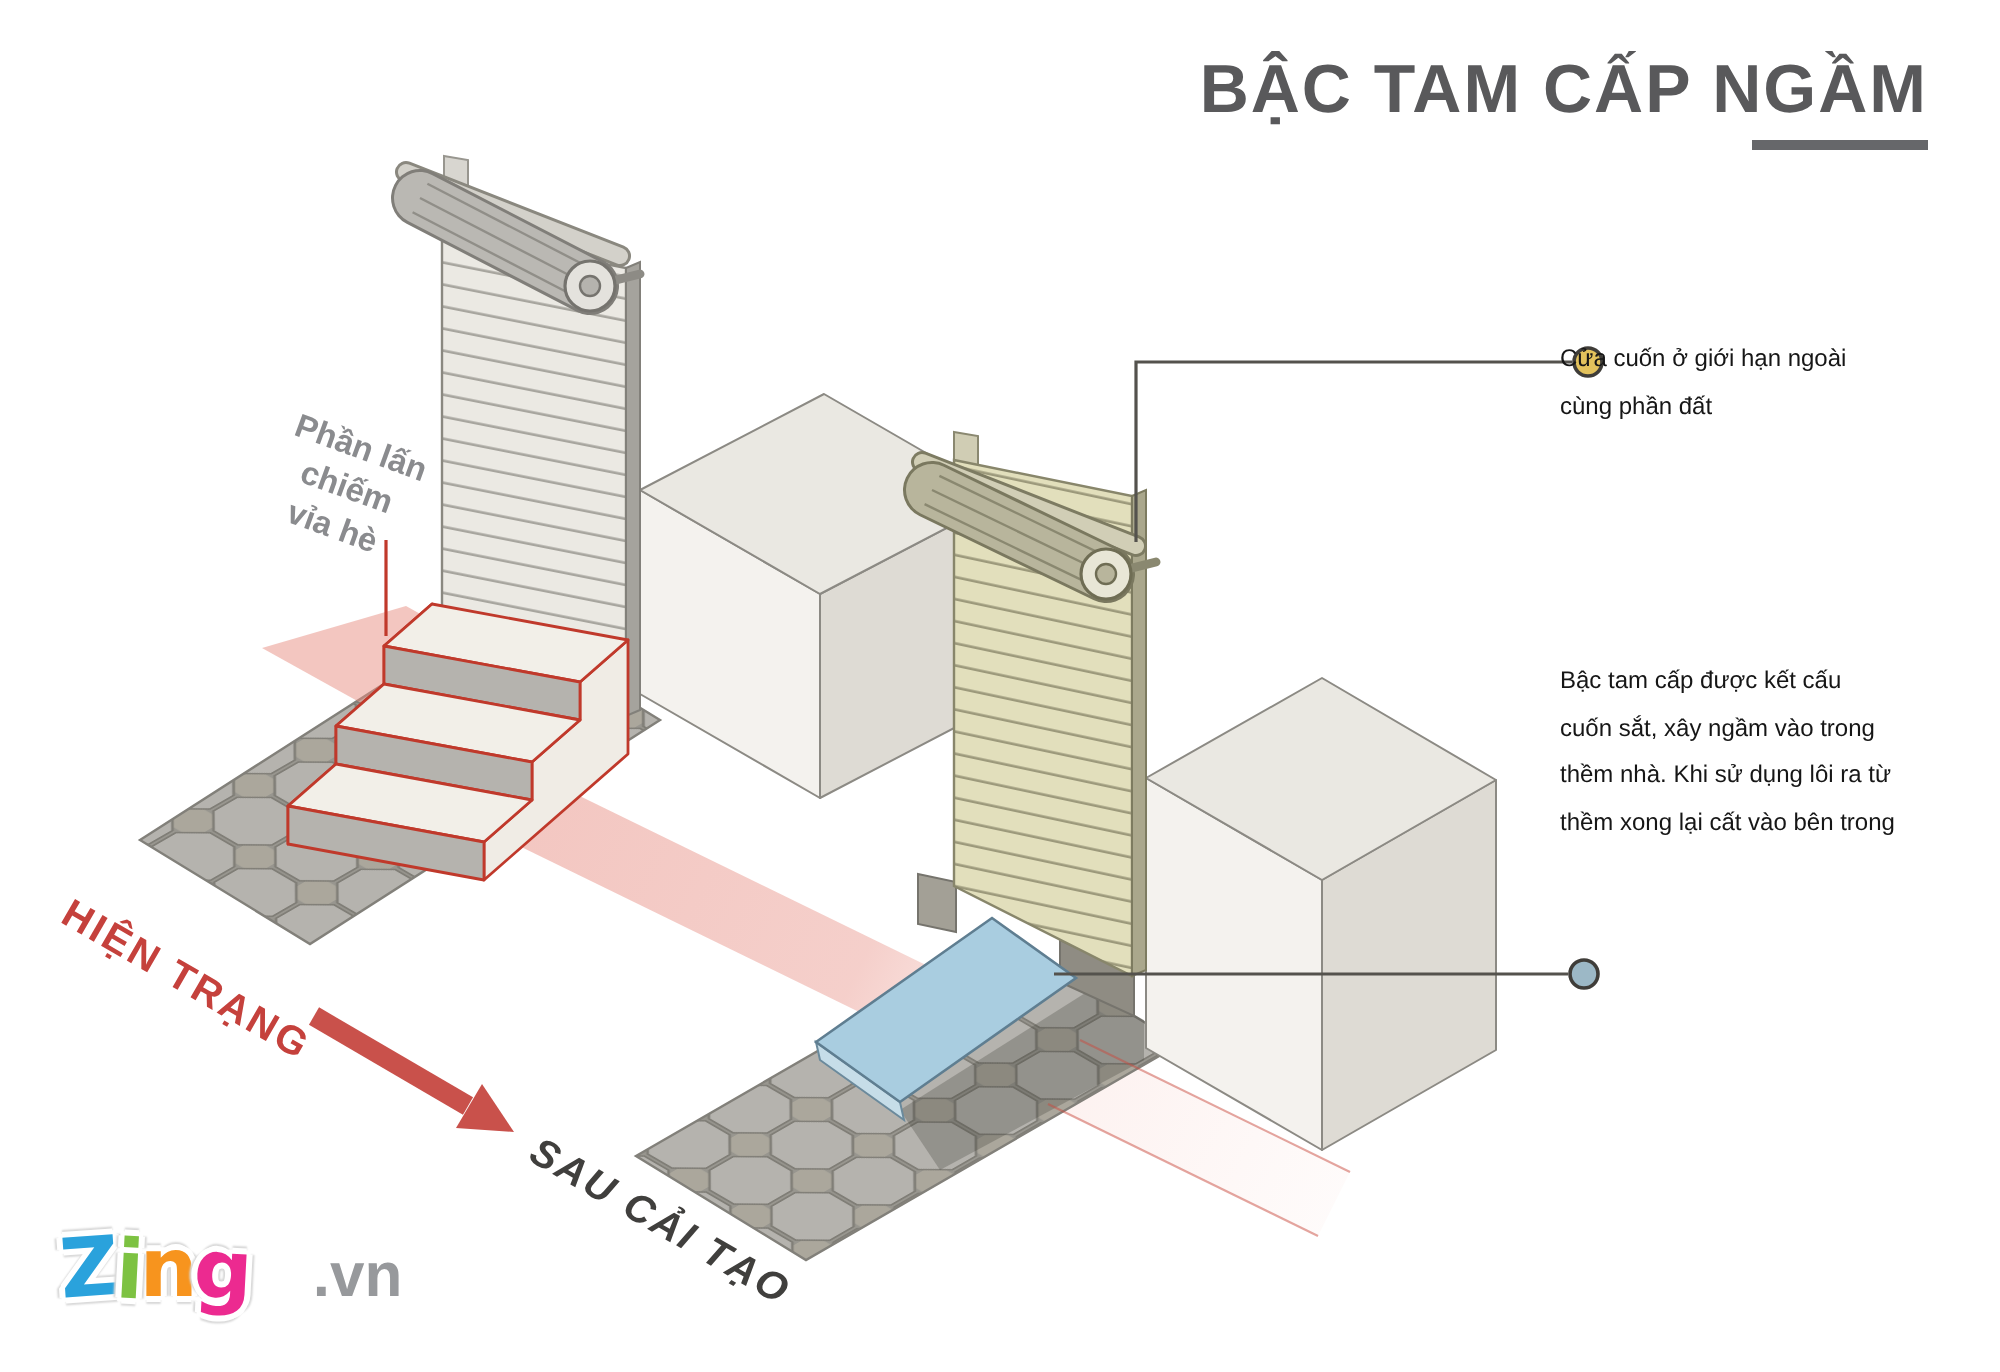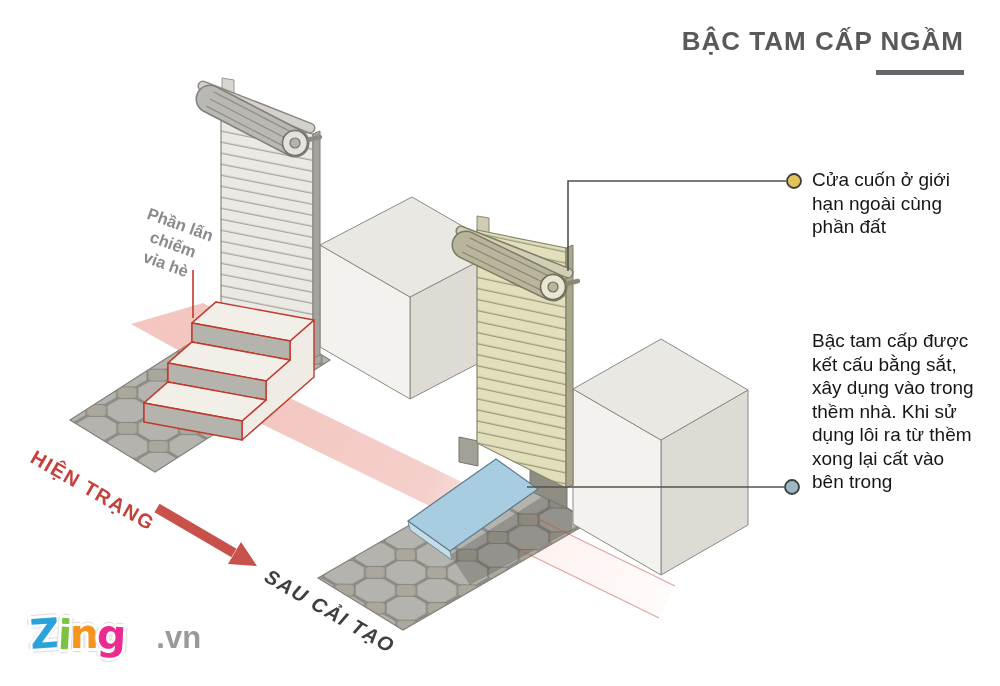--- a/index.html
+++ b/index.html
@@ -1,22 +1,22 @@
 <!DOCTYPE html>
 <html><head>
 <meta charset="utf-8">
 <style>
   html,body{margin:0;padding:0;background:#fff;}
   #canvas{position:relative;width:1000px;height:686px;background:#ffffff;overflow:hidden;
           font-family:"Liberation Sans",sans-serif;}
   #scene-svg{position:absolute;left:0;top:0;}
   .abs{position:absolute;}
-  #page-title{right:36px;top:26px;font-size:26px;font-weight:bold;letter-spacing:1px;white-space:nowrap;}
+  #page-title{right:36px;top:26px;font-size:34px;font-weight:bold;letter-spacing:1px;white-space:nowrap;}
   #title-underline{right:36px;top:70px;width:88px;height:5px;}
-  .annotation{left:812px;width:162px;font-size:19px;line-height:23.5px;color:#161616;}
+  .annotation{left:780px;width:162px;font-size:12px;line-height:23.5px;color:#161616;}
   #annotation-roller{top:168px;}
   #annotation-steps{top:329px;width:168px;}
   #label-encroach{left:112px;top:213px;width:122px;text-align:center;font-size:16.5px;font-weight:bold;
                   line-height:1.28;transform:rotate(20deg);}
   #label-before{left:38px;top:446px;font-size:20px;font-weight:bold;letter-spacing:1.5px;
                 transform:rotate(30deg);transform-origin:0 0;white-space:nowrap;}
   #label-after{left:272px;top:565px;font-size:20px;font-weight:bold;font-style:italic;letter-spacing:1.5px;
                transform:rotate(30deg);transform-origin:0 0;white-space:nowrap;}
   #logo{left:30px;top:610px;font-family:"DejaVu Sans",sans-serif;font-weight:bold;white-space:nowrap;}
   #logo .ltr{display:inline-block;font-size:41px;letter-spacing:-2px;
@@ -162,21 +162,21 @@
   <g>
     <line x1="157" y1="508" x2="234" y2="553" stroke="#c9514b" stroke-width="10" style="stroke: rgb(201, 81, 75);"></line>
     <polygon points="257,566 228,564 241,542" fill="#c9514b" style="fill: rgb(201, 81, 75);"></polygon>
   </g>
 </svg>
 
 <div id="page-title" class="abs" style="color: rgb(89, 89, 91);">BẬC TAM CẤP NGẦM</div>
 <div id="title-underline" class="abs" style="background-color: rgb(102, 103, 106);"></div>
 
 <div class="annotation abs" id="annotation-roller">Cửa cuốn ở giới hạn ngoài cùng phần đất</div>
-<div class="annotation abs" id="annotation-steps">Bậc tam cấp được kết cấu bằng sắt, xây dụng vào trong thềm nhà. Khi sử dụng lôi ra từ thềm xong lại cất vào bên trong</div>
+<div class="annotation abs" id="annotation-steps">Bậc tam cấp được kết cấu cuốn sắt, xây ngầm vào trong thềm nhà. Khi sử dụng lôi ra từ thềm xong lại cất vào bên trong</div>
 
 <div id="label-encroach" class="abs" style="color: rgb(138, 139, 142);">
   <div>Phần lấn</div>
   <div>chiếm</div>
   <div>vỉa hè</div>
 </div>
 
 <div id="label-before" class="abs" style="color: rgb(197, 65, 60);">HIỆN TRẠNG</div>
 <div id="label-after" class="abs" style="color: rgb(64, 63, 61);">SAU CẢI TẠO</div>
 

